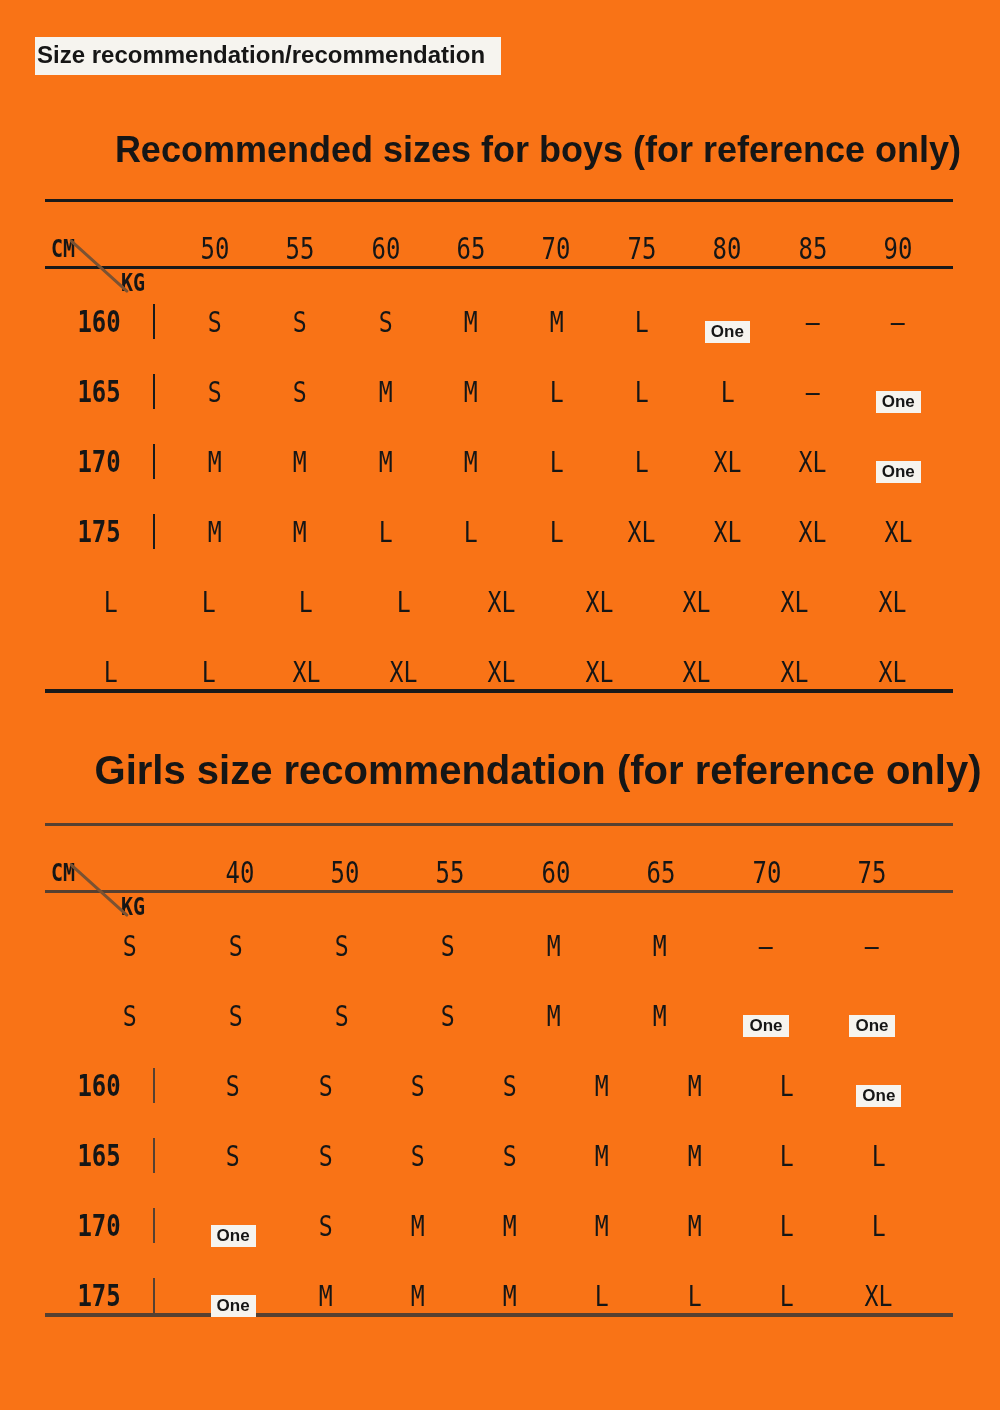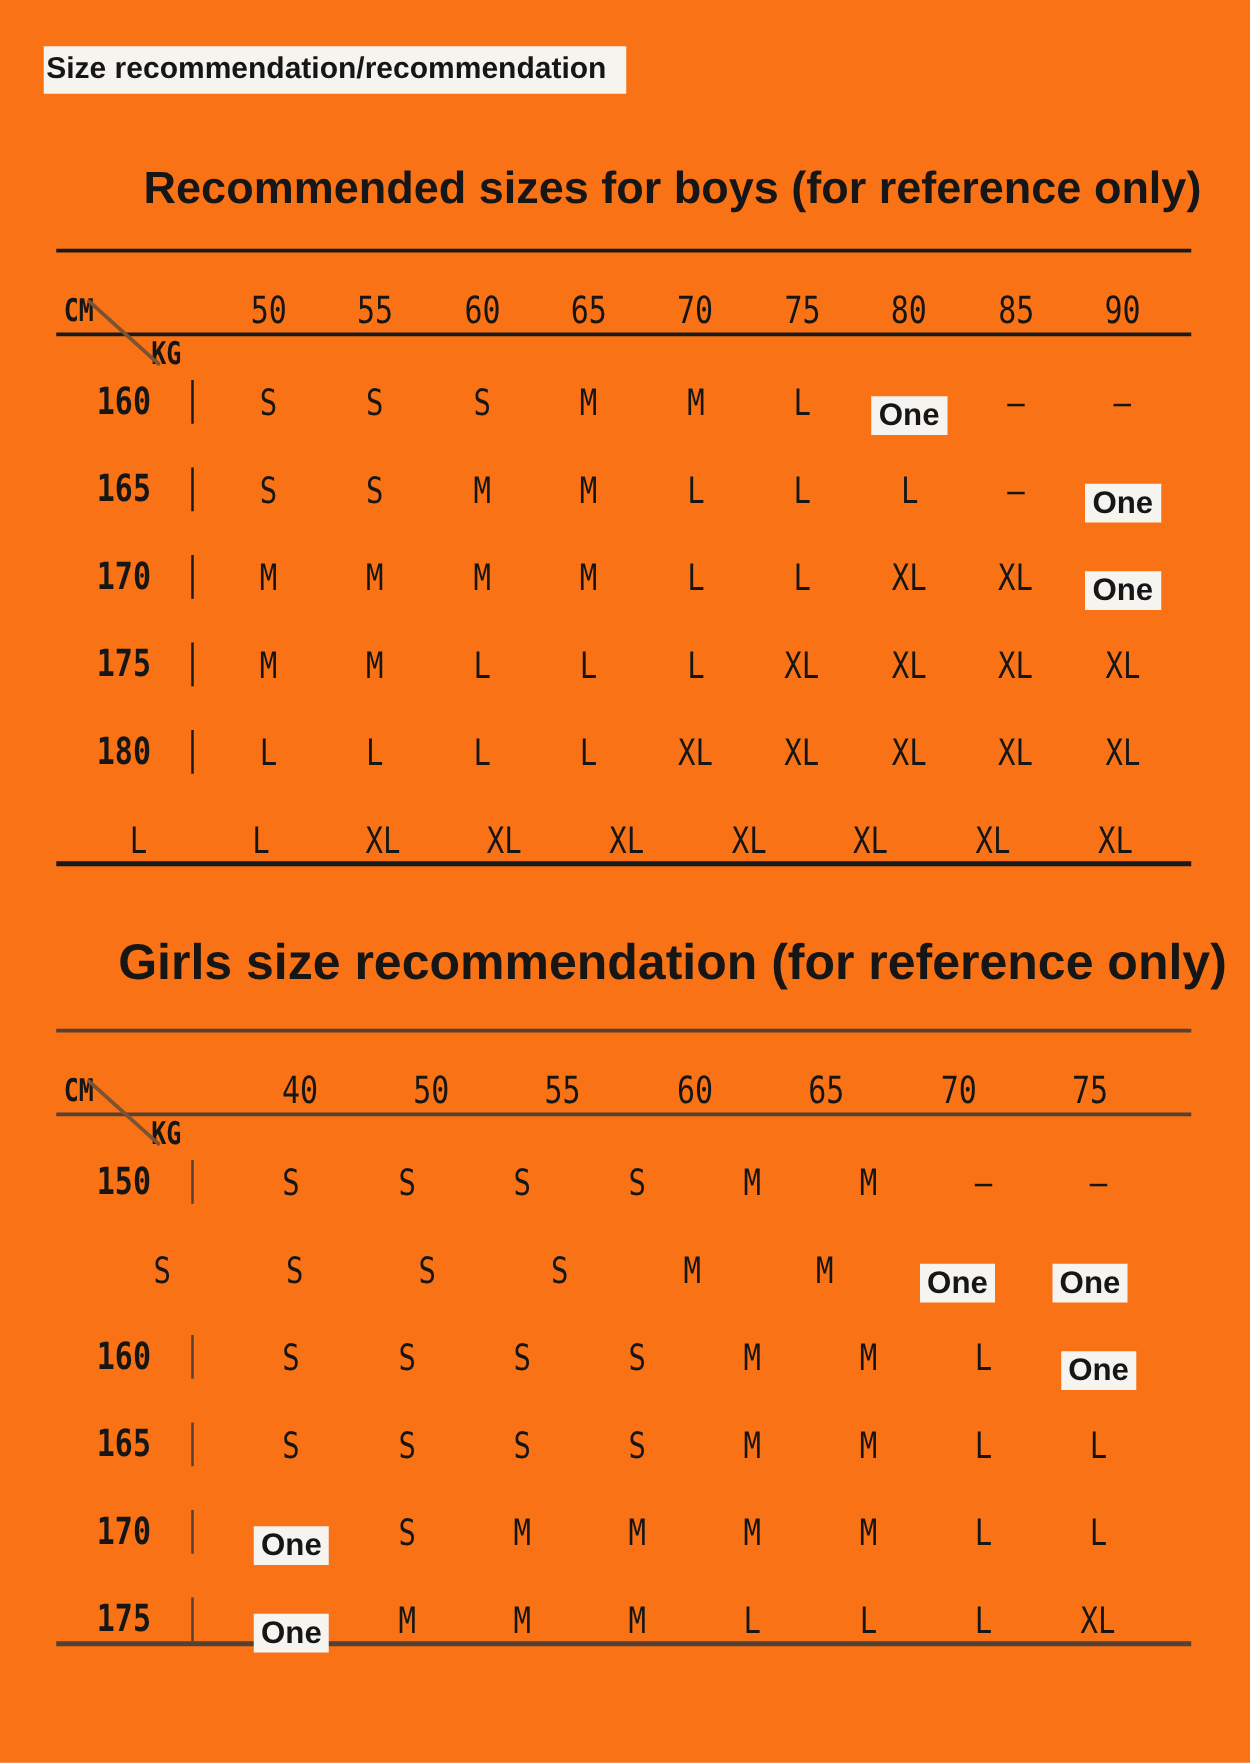--- a/index.html
+++ b/index.html
@@ -60,21 +60,21 @@
   .corner .cm{position:absolute;bottom:3px;left:3px;font-size:25px;font-weight:700;}
   .diag{
     position:absolute;left:50%;top:50%;
     width:78px;height:3px;background:var(--diag);
     transform:translate(-50%,-50%) rotate(42deg);
     border-radius:2px;
   }
 
   .one{
     font-family:"Liberation Sans",sans-serif;
-    font-weight:700;font-size:25px;
+    font-weight:700;font-size:17px;
     transform:translateY(10px);
     background:#f6f4ef;
     padding:1px 6px;
     display:inline-block;
   }
 </style>
 </head>
 <body>
 
 <div class="page">
@@ -250,23 +250,20 @@
           </div>
           <div class="cell">
             <span class="mono val">XL</span>
           </div>
           <div class="cell">
             <span class="mono val">XL</span>
           </div>
         </div>
       </div>
       <div class="tr">
-        <div class="lab">
-          <span class="mono">180</span>
-        </div>
         <div class="cells">
           <div class="cell">
             <span class="mono val">L</span>
           </div>
           <div class="cell">
             <span class="mono val">L</span>
           </div>
           <div class="cell">
             <span class="mono val">L</span>
           </div>
@@ -350,23 +347,20 @@
           </div>
           <div class="cell">
             <span class="mono">70</span>
           </div>
           <div class="cell">
             <span class="mono">75</span>
           </div>
         </div>
       </div>
       <div class="tr">
-        <div class="lab">
-          <span class="mono">150</span>
-        </div>
         <div class="cells">
           <div class="cell">
             <span class="mono val">S</span>
           </div>
           <div class="cell">
             <span class="mono val">S</span>
           </div>
           <div class="cell">
             <span class="mono val">S</span>
           </div>

